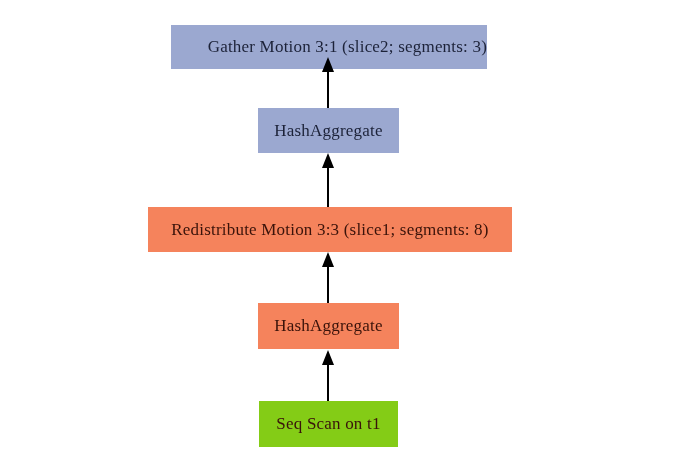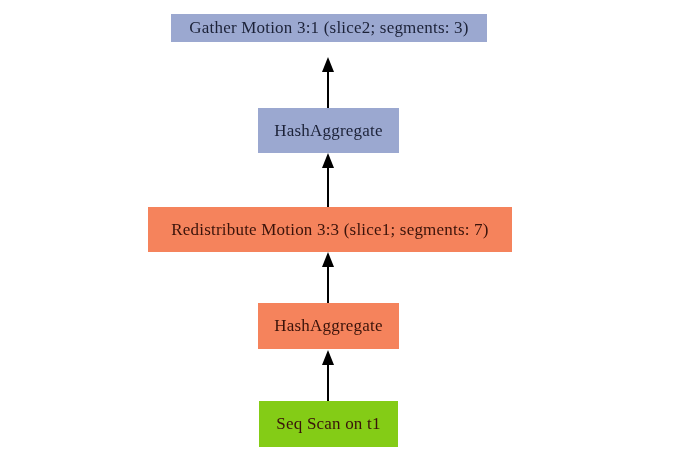--- a/index.html
+++ b/index.html
@@ -18,21 +18,21 @@
   .node {
     position: absolute;
     display: flex;
     align-items: center;
     justify-content: center;
     font-size: 17px;
     letter-spacing: 0.2px;
     white-space: nowrap;
   }
   
-  .node-0 { left: 171px; top: 14px;  width: 316px; height: 28px; }
+  .node-0 { left: 171px; top: 25px;  width: 316px; height: 44px; justify-content: flex-end; }
   .node-1 { left: 258px; top: 108px; width: 141px; height: 45px; }
   .node-2 { left: 148px; top: 207px; width: 364px; height: 45px; }
   .node-3 { left: 258px; top: 303px; width: 141px; height: 46px; }
   .node-4 { left: 259px; top: 401px; width: 139px; height: 46px; }
 
   .arrow {
     position: absolute;
     width: 14px;
     display: flex;
     flex-direction: column;
@@ -75,21 +75,21 @@
   <div class="node node-1" style="background-color: rgb(155, 168, 208); color: rgb(28, 34, 56);">
     <span>HashAggregate</span>
   </div>
 
   <div class="arrow arrow-1">
     <div class="arrow-head"></div>
     <div class="arrow-line"></div>
   </div>
 
   <div class="node node-2" style="background-color: rgb(245, 131, 92); color: rgb(58, 19, 10);">
-    <span>Redistribute Motion 3:3 (slice1; segments: 7)</span>
+    <span>Redistribute Motion 3:3 (slice1; segments: 8)</span>
   </div>
 
   <div class="arrow arrow-2">
     <div class="arrow-head"></div>
     <div class="arrow-line"></div>
   </div>
 
   <div class="node node-3" style="background-color: rgb(245, 131, 92); color: rgb(58, 19, 10);">
     <span>HashAggregate</span>
   </div>

